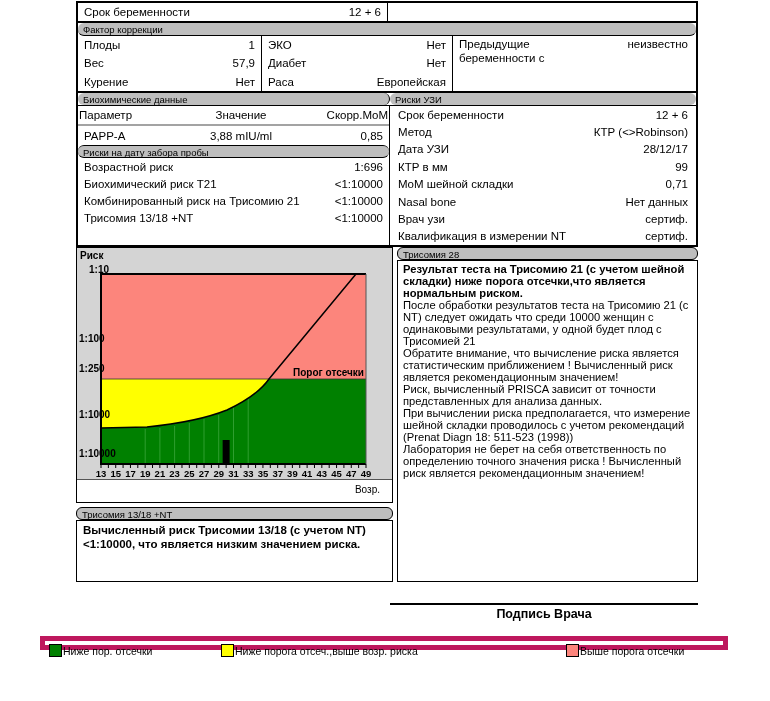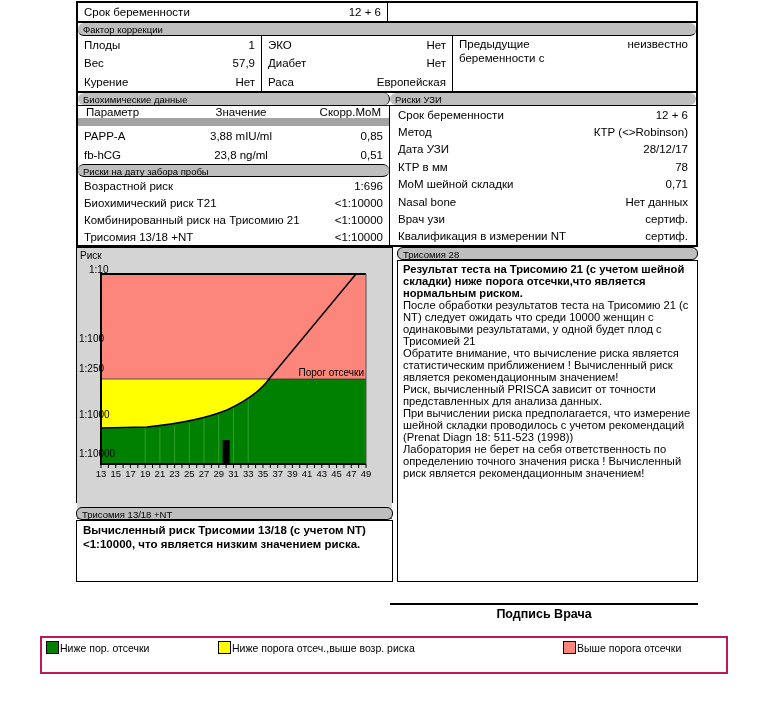--- a/index.html
+++ b/index.html
@@ -24,51 +24,51 @@
     padding:0 6px; font-size:11.5px; }
   .corr .col3 { display:flex; justify-content:space-between; align-items:flex-start;
     padding:2px 8px 0 6px; font-size:11.5px; }
   .corr .col3 .lbl { max-width:120px; line-height:13.5px; }
   .splitbar { display:grid; grid-template-columns:312px 1fr; border-bottom:1px solid #000; flex:0 0 auto; }
   .splitbar .secbar { border-bottom:none; height:12px; }
   .splitbar .secbar:first-child { border-right:1.5px solid #000; }
   .mid { flex:1; display:grid; grid-template-columns:312px 1fr; }
   .mid .left { border-right:1.5px solid #000; display:flex; flex-direction:column; }
   .phead { height:20px; display:grid; grid-template-columns:95px 1fr 80px;
-    align-items:center; padding:0 8px; font-size:11.5px; border-bottom:8px solid #a3a3a3; flex:0 0 auto;}
+    align-items:center; padding:0 1px; font-size:11.5px; border-bottom:2px solid #a3a3a3; flex:0 0 auto;}
   .prow { height:19px; display:grid; grid-template-columns:95px 1fr 80px;
     align-items:center; padding:0 6px; font-size:11.5px; flex:0 0 auto; }
   .tcenter { text-align:center; } .tright { text-align:right; }
   .riskrow { height:17px; display:flex; justify-content:space-between; align-items:center;
     padding:0 6px; font-size:11.5px; flex:0 0 auto;text-align:right; }
   .mid .right { display:flex; flex-direction:column; }
   .uzirow { flex:1; display:flex; justify-content:space-between; align-items:center;
     padding:0 8px; font-size:11.5px; }
 
   
   #chart-box { left:76px; top:247px; width:317px; height:256px; border:1.5px solid #000; background:#fff; }
-  #chart-panel { width:100%; height:271px; background:#d4d4d4; border-bottom:1px solid #555; }
+  #chart-panel { width:100%; height:232px; background:#d4d4d4; border-bottom:1px solid #555;font-weight:bold; }
   #vozr { text-align:right; padding:4px 12px 0 0; font-size:10px; }
   svg text { font-family:"Liberation Sans", sans-serif; }
 
   
   #t1318-hdr { left:76px; top:507px; width:317px; }
   #t1318-hdr .secbar, #t21-hdr .secbar { border:1px solid #000; height:13px; }
   #t1318-box { left:76px; top:520px; width:317px; height:62px; border:1.5px solid #000;
     padding:3px 6px; font-size:11.5px; font-weight:bold; line-height:13.5px; background:#fff; }
   #t21-hdr { left:397px; top:247px; width:301px; }
   #t21-box { left:397px; top:260px; width:301px; height:322px; border:1px solid #000;
     padding:2px 5px; font-size:11.2px; line-height:12px; background:#fff; }
   #t21-box p { margin:0; }
   #t21-box p:first-child { font-weight:bold; }
 
   
   #signature { left:390px; top:603px; width:308px; border-top:2px solid #000;
     text-align:center; padding-top:2px; font-weight:bold; font-size:12.5px; }
-  #legend { left:40px; top:636px; width:688px; height:38px; border:2px solid #be185d; }
+  #legend { left:40px; top:636px; width:688px; height:14px; border:5px solid #be185d; }
   .leg-item { position:absolute; top:3px; display:flex; align-items:center; font-size:10.5px; }
   .swatch { width:13px; height:13px; border:1px solid #000; display:inline-block; margin-right:1px; }
 </style>
 </head>
 <body>
 
 <div id="upper" class="abs">
   <div class="row1">
     <div class="c1">
       <span>Срок беременности</span>
@@ -124,25 +124,20 @@
       <div class="phead">
         <span>Параметр</span>
         <span class="tcenter">Значение</span>
         <span class="tright">Скорр.MoM</span>
       </div>
       <div class="prow">
         <span>PAPP-A</span>
         <span class="tcenter">3,88 mIU/ml</span>
         <span class="tright">0,85</span>
       </div>
-      <div class="prow">
-        <span>fb-hCG</span>
-        <span class="tcenter">23,8 ng/ml</span>
-        <span class="tright">0,51</span>
-      </div>
       <div class="secbar" style="border-top:1px solid #000;">Риски на дату забора пробы</div>
       <div class="riskrow">
         <span>Возрастной риск</span>
         <span>1:696</span>
       </div>
       <div class="riskrow">
         <span>Биохимический риск T21</span>
         <span>&lt;1:10000</span>
       </div>
       <div class="riskrow">
@@ -162,21 +157,21 @@
       <div class="uzirow">
         <span>Метод</span>
         <span>КТР (&lt;&gt;Robinson)</span>
       </div>
       <div class="uzirow">
         <span>Дата УЗИ</span>
         <span>28/12/17</span>
       </div>
       <div class="uzirow">
         <span>КТР в мм</span>
-        <span>78</span>
+        <span>99</span>
       </div>
       <div class="uzirow">
         <span>MoM шейной складки</span>
         <span>0,71</span>
       </div>
       <div class="uzirow">
         <span>Nasal bone</span>
         <span>Нет данных</span>
       </div>
       <div class="uzirow">

